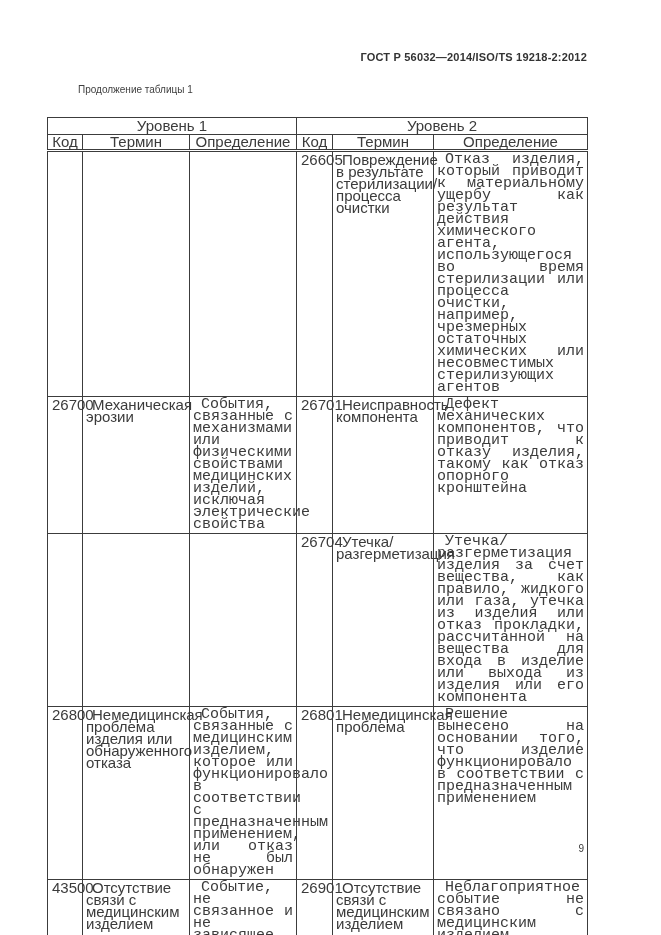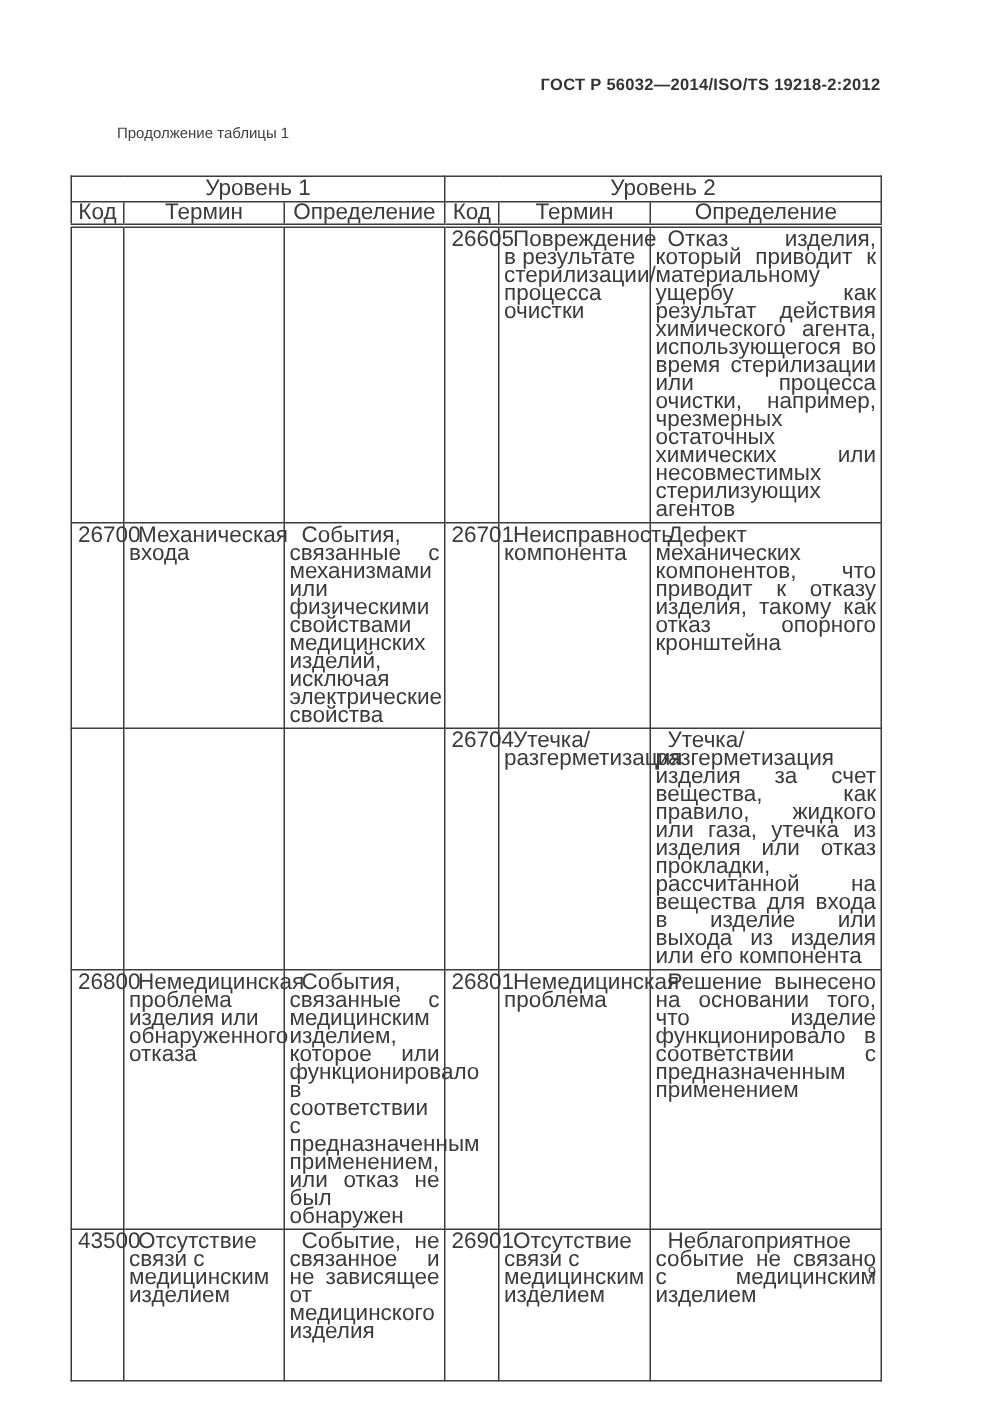--- a/index.html
+++ b/index.html
@@ -58,21 +58,21 @@
   }
   .terms-table th.sub {
     height: 16px;
     text-align: center;
     vertical-align: middle;
     padding: 1px 2px;
     border-bottom: 3px double #3c3c3c;
   }
   .terms-table td.code { text-align: left; padding: 2px 4px; }
   .terms-table td.term { text-align: left; text-indent: 6px; }
-  .terms-table td.def  { text-align: justify; text-indent: 8px; }
+  .terms-table td.def  { text-align: justify; text-indent: 8px; font-family: Liberation Mono, monospace; }
   
   .terms-table tbody tr:nth-child(1) { height: 113px; }
   .terms-table tbody tr:nth-child(2) { height: 83px; }
   .terms-table tbody tr:nth-child(3) { height: 69px; }
   .terms-table tbody tr:nth-child(4) { height: 53px; }
   .terms-table tbody tr:nth-child(5) { height: 101px; }
   .terms-table tbody tr:nth-child(6) { height: 67px; }
   .terms-table tbody tr:nth-child(7) { height: 99px; }
   .terms-table tbody tr:nth-child(8) { height: 46px; }
   .terms-table tbody tr:nth-child(9) { height: 49px; }
@@ -118,21 +118,21 @@
     <tr>
       <td class="code"></td>
       <td class="term"></td>
       <td class="def"></td>
       <td class="code">26605</td>
       <td class="term">Повреждение в результате стерилизации/процесса очистки</td>
       <td class="def">Отказ изделия, который приводит к материальному ущербу как результат действия химического агента, использующегося во время стерилизации или процесса очистки, например, чрезмерных остаточных химических или несовместимых стерилизующих агентов</td>
     </tr>
     <tr>
       <td class="code">26700</td>
-      <td class="term">Механическая входа</td>
+      <td class="term">Механическая эрозии</td>
       <td class="def">События, связанные с механизмами или физическими свойствами медицинских изделий, исключая электрические свойства</td>
       <td class="code">26701</td>
       <td class="term">Неисправность компонента</td>
       <td class="def">Дефект механических компонентов, что приводит к отказу изделия, такому как отказ опорного кронштейна</td>
     </tr>
     <tr>
       <td class="code"></td>
       <td class="term"></td>
       <td class="def"></td>
       <td class="code">26704</td>

